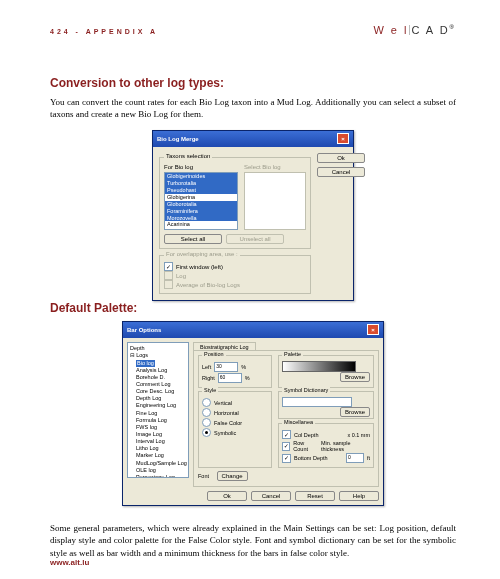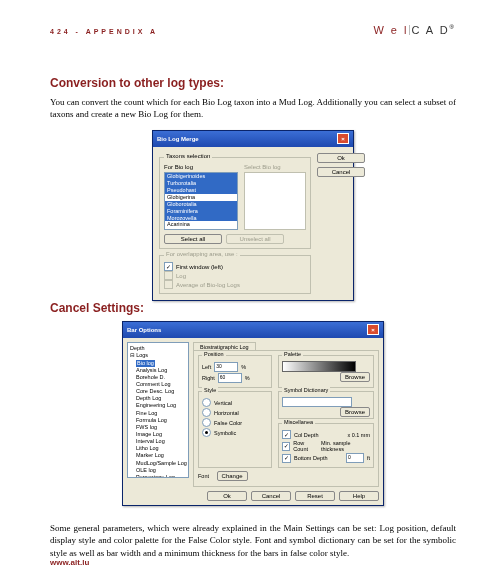--- a/index.html
+++ b/index.html
@@ -68,21 +68,21 @@
 
 <div class="page">
   <div class="hdr">
     <span class="hdr-l">424 - APPENDIX A</span>
     <span class="hdr-r">
       <span class="w">W e l</span><span class="bar"></span><span class="cad">C A D</span><sup style="font-size:6px">®</sup>
     </span>
   </div>
 
   <p class="h2">Conversion to other log types:</p>
-  <p class="body">You can convert the count which for each Bio Log taxon into a Mud Log. Additionally you can select a subset of taxons and create a new Bio Log for them.</p>
+  <p class="body">You can convert the count rates for each Bio Log taxon into a Mud Log. Additionally you can select a subset of taxons and create a new Bio Log for them.</p>
 
   <div class="dlg dlg1">
     <div class="title">
       <span>Bio Log Merge</span>
       <span class="x">×</span>
     </div>
     <div class="d1body">
       <div class="d1-left">
         <div class="fs">
           <span class="fs-lab">Taxons selection</span>
@@ -127,21 +127,21 @@
         </div>
       </div>
       <div class="col-r">
         <div class="btn" style="width:38px">Ok</div>
         <div class="btn" style="width:38px">Cancel</div>
       </div>
     </div>
   </div>
 
 
-  <p class="h2">Cancel Settings:</p>
+  <p class="h2">Default Palette:</p>
 
   <div class="dlg dlg2">
     <div class="title">
       <span>Bar Options</span>
       <span class="x">×</span>
     </div>
     <div class="d2body">
       <div class="tree">
         <div class="n">Depth</div>
         <div class="n">⊟ <span>Logs</span></div>

